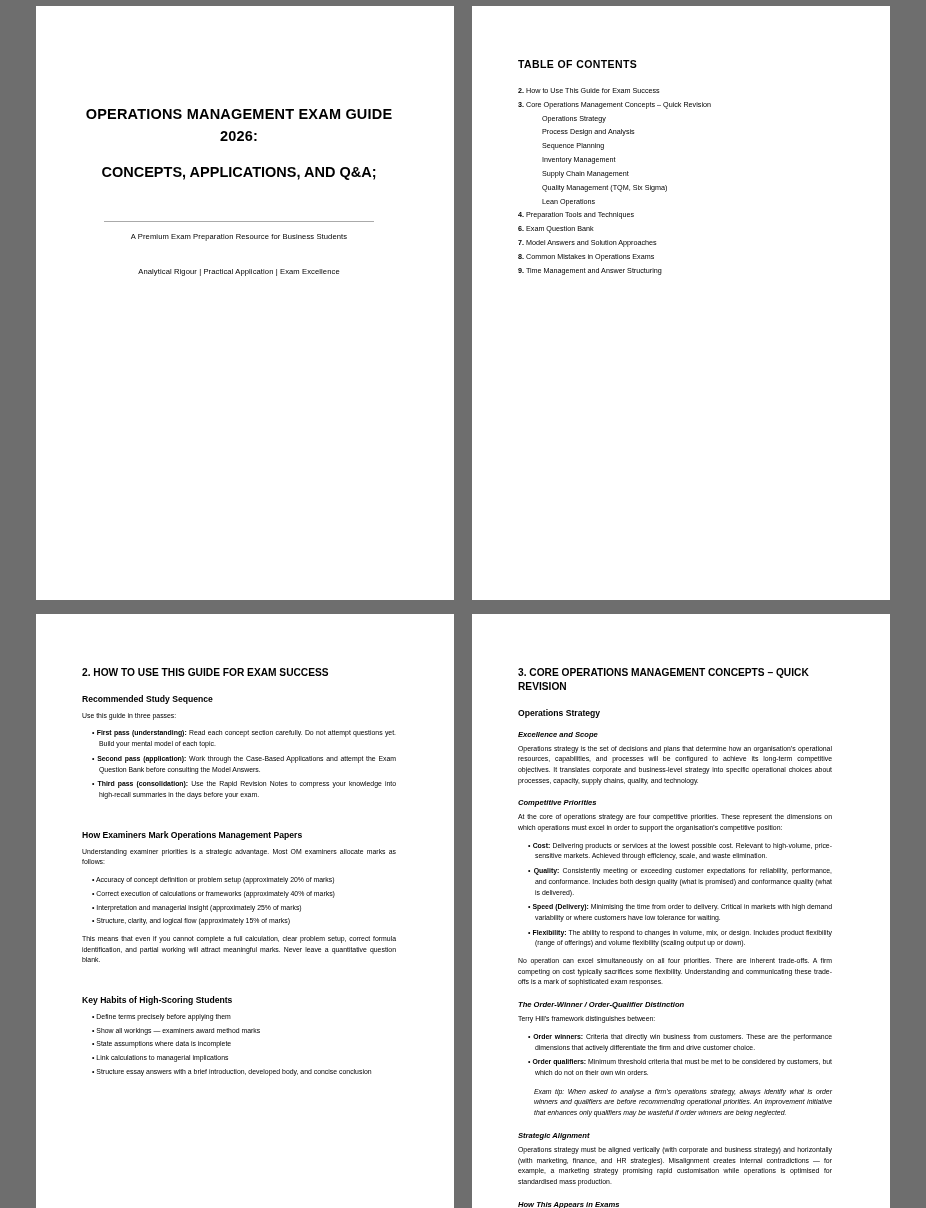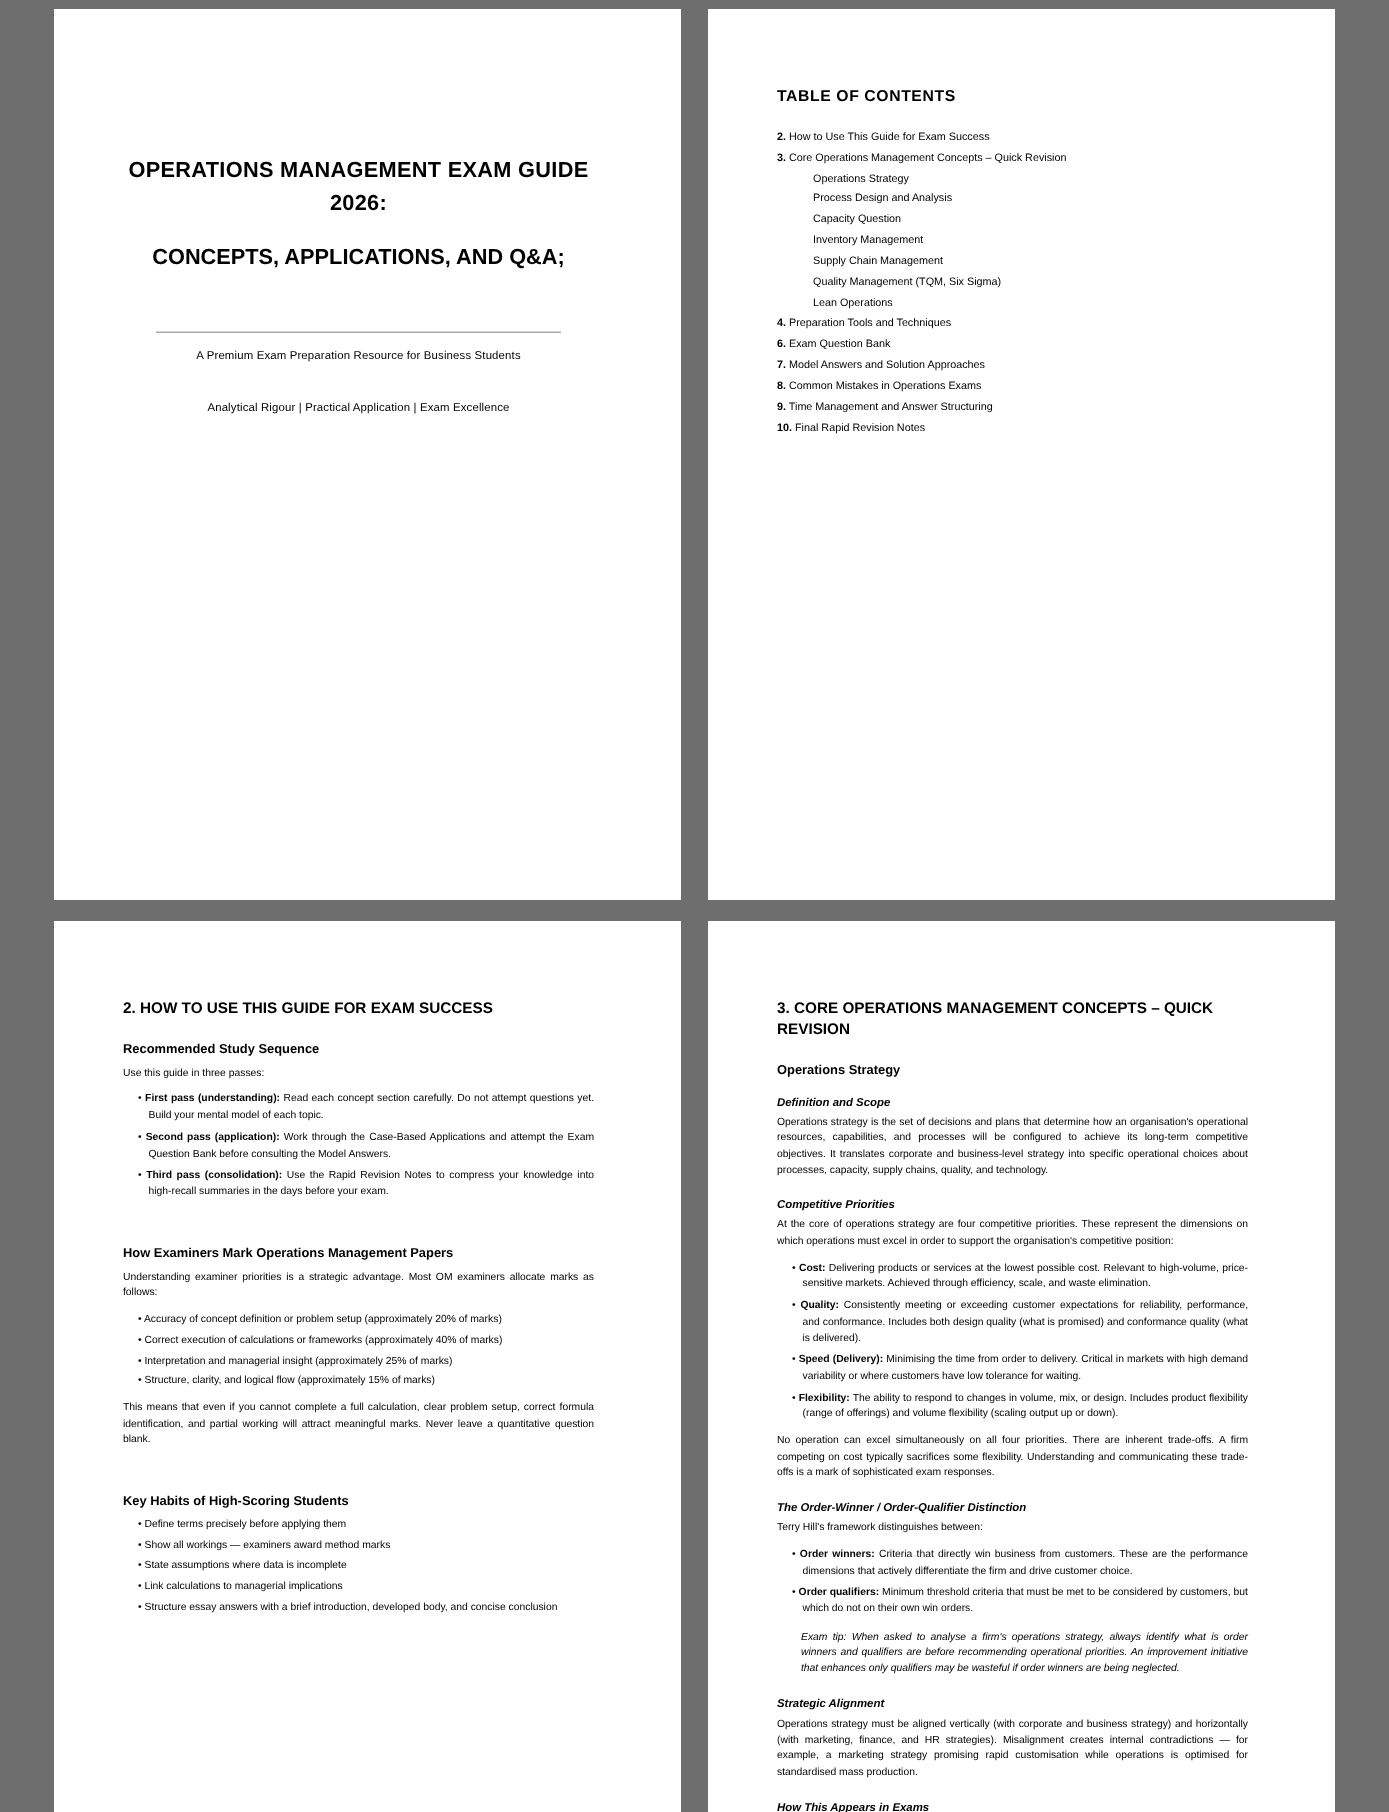--- a/index.html
+++ b/index.html
@@ -181,21 +181,21 @@
         <li class="toc-item">
           <span class="toc-num">2.</span>
           <span>How to Use This Guide for Exam Success</span>
         </li>
         <li class="toc-item">
           <span class="toc-num">3.</span>
           <span>Core Operations Management Concepts – Quick Revision</span>
         </li>
         <li class="toc-sub">Operations Strategy</li>
         <li class="toc-sub">Process Design and Analysis</li>
-        <li class="toc-sub">Capacity Question</li>
+        <li class="toc-sub">Sequence Planning</li>
         <li class="toc-sub">Inventory Management</li>
         <li class="toc-sub">Supply Chain Management</li>
         <li class="toc-sub">Quality Management (TQM, Six Sigma)</li>
         <li class="toc-sub">Lean Operations</li>
         <li class="toc-item">
           <span class="toc-num">4.</span>
           <span>Preparation Tools and Techniques</span>
         </li>
         <li class="toc-item">
           <span class="toc-num">6.</span>
@@ -205,24 +205,20 @@
           <span class="toc-num">7.</span>
           <span>Model Answers and Solution Approaches</span>
         </li>
         <li class="toc-item">
           <span class="toc-num">8.</span>
           <span>Common Mistakes in Operations Exams</span>
         </li>
         <li class="toc-item">
           <span class="toc-num">9.</span>
           <span>Time Management and Answer Structuring</span>
-        </li>
-        <li class="toc-item">
-          <span class="toc-num">10.</span>
-          <span>Final Rapid Revision Notes</span>
         </li>
       </ul>
     </div>
   </div>
 
   <div class="page">
     <div class="page-inner">
       <div class="h1">2. HOW TO USE THIS GUIDE FOR EXAM SUCCESS</div>
 
       <div class="h2">Recommended Study Sequence</div>
@@ -254,21 +250,21 @@
         <li>Structure essay answers with a brief introduction, developed body, and concise conclusion</li>
       </ul>
     </div>
   </div>
 
   <div class="page">
     <div class="page-inner">
       <div class="h1">3. CORE OPERATIONS MANAGEMENT CONCEPTS – QUICK REVISION</div>
       <div class="h2">Operations Strategy</div>
 
-      <div class="h3">Definition and Scope</div>
+      <div class="h3">Excellence and Scope</div>
       <p class="body">Operations strategy is the set of decisions and plans that determine how an organisation's operational resources, capabilities, and processes will be configured to achieve its long-term competitive objectives. It translates corporate and business-level strategy into specific operational choices about processes, capacity, supply chains, quality, and technology.</p>
 
       <div class="h3">Competitive Priorities</div>
       <p class="body">At the core of operations strategy are four competitive priorities. These represent the dimensions on which operations must excel in order to support the organisation's competitive position:</p>
       <ul class="bullets">
         <li><span class="lead">Cost:</span><span> Delivering products or services at the lowest possible cost. Relevant to high-volume, price-sensitive markets. Achieved through efficiency, scale, and waste elimination.</span></li>
         <li><span class="lead">Quality:</span><span> Consistently meeting or exceeding customer expectations for reliability, performance, and conformance. Includes both design quality (what is promised) and conformance quality (what is delivered).</span></li>
         <li><span class="lead">Speed (Delivery):</span><span> Minimising the time from order to delivery. Critical in markets with high demand variability or where customers have low tolerance for waiting.</span></li>
         <li><span class="lead">Flexibility:</span><span> The ability to respond to changes in volume, mix, or design. Includes product flexibility (range of offerings) and volume flexibility (scaling output up or down).</span></li>
       </ul>

